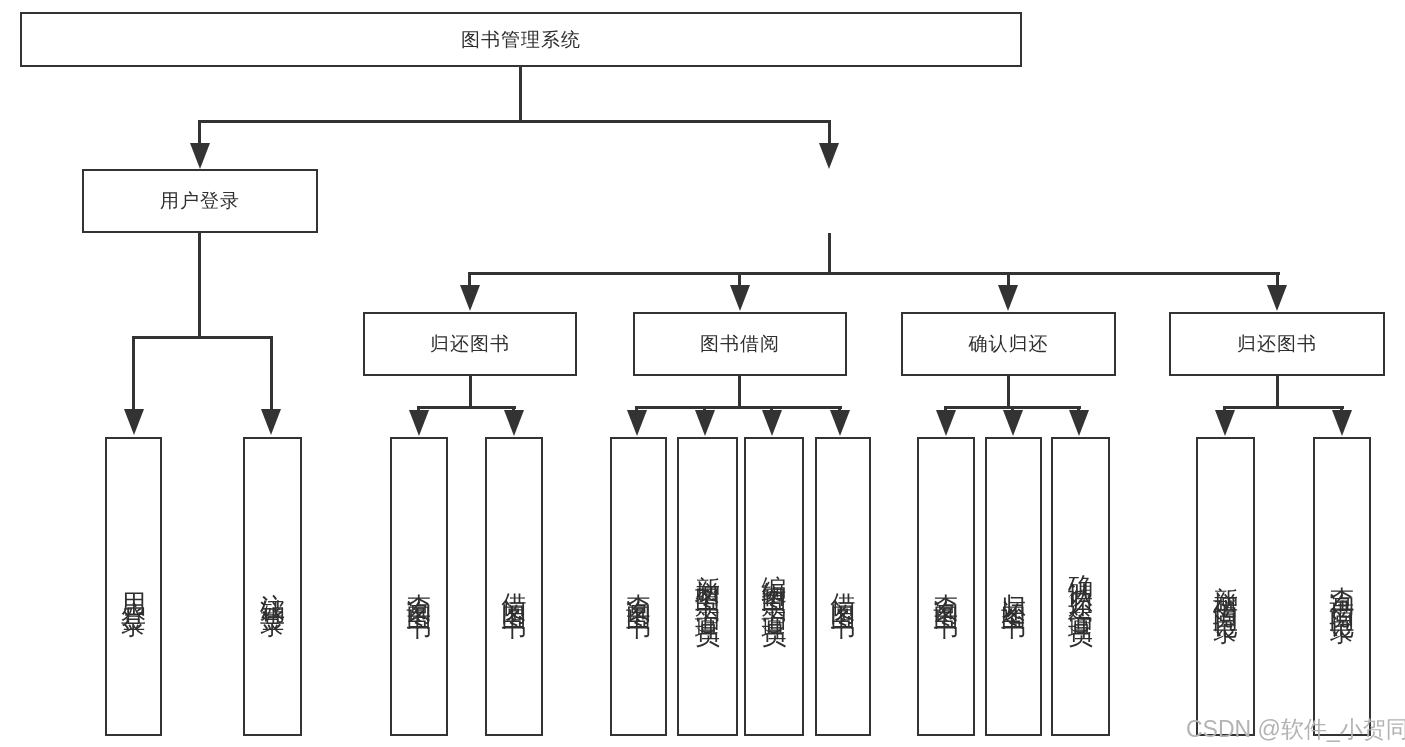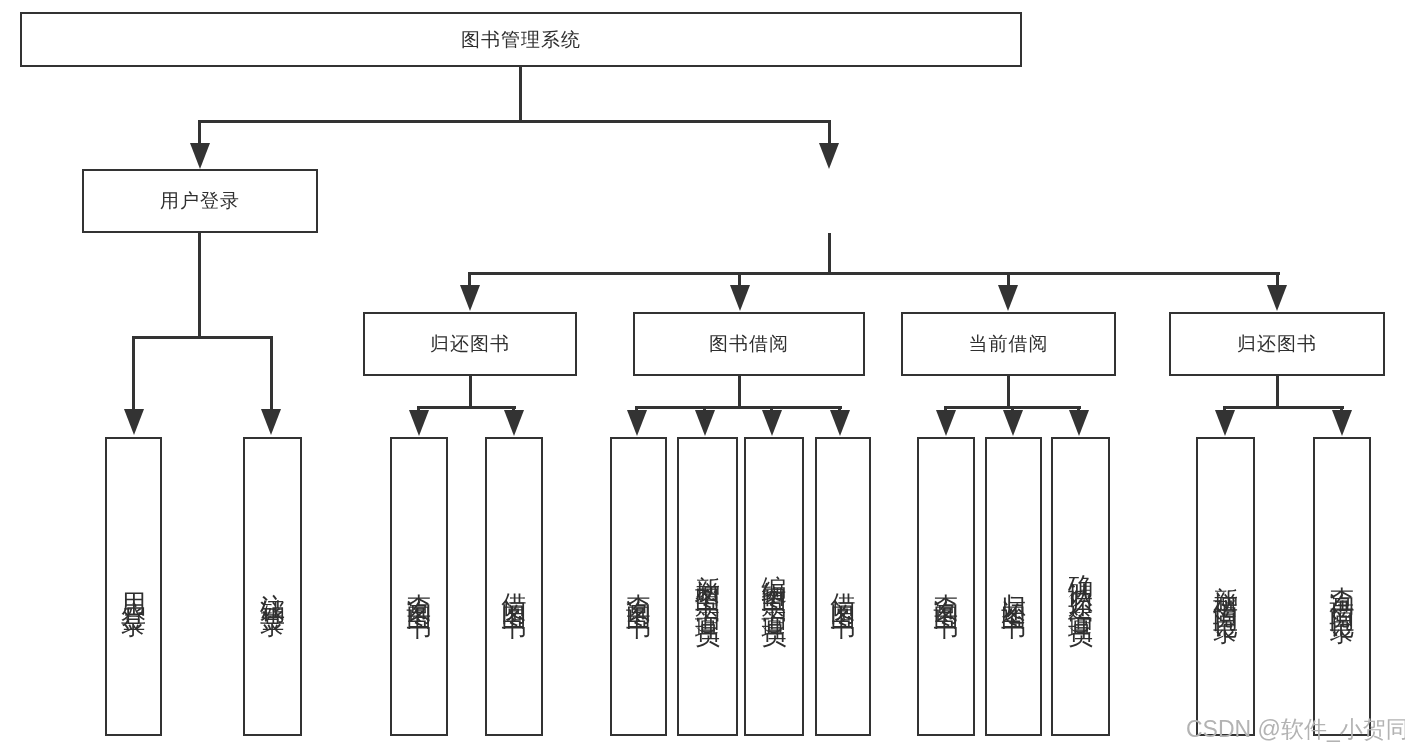--- a/index.html
+++ b/index.html
@@ -84,22 +84,22 @@
   <div class="vline" style="left:468px;top:272px;height:16px"></div>
   <div class="ah" style="left:460px;top:285px"></div>
   <div class="vline" style="left:738px;top:272px;height:16px"></div>
   <div class="ah" style="left:730px;top:285px"></div>
   <div class="vline" style="left:1007px;top:272px;height:16px"></div>
   <div class="ah" style="left:998px;top:285px"></div>
   <div class="vline" style="left:1276px;top:272px;height:16px"></div>
   <div class="ah" style="left:1267px;top:285px"></div>
 
   <div class="box" style="left:363px;top:312px;width:214px;height:64px">归还图书</div>
-  <div class="box" style="left:633px;top:312px;width:232px;height:64px">图书借阅</div>
-  <div class="box" style="left:901px;top:312px;width:215px;height:64px">当前借阅</div>
+  <div class="box" style="left:633px;top:312px;width:214px;height:64px">图书借阅</div>
+  <div class="box" style="left:901px;top:312px;width:215px;height:64px">确认归还</div>
   <div class="box" style="left:1169px;top:312px;width:216px;height:64px">归还图书</div>
 
   <div class="vline" style="left:469px;top:376px;height:33px"></div>
   <div class="hline" style="left:417px;top:406px;width:99px"></div>
   <div class="vline" style="left:417px;top:406px;height:8px"></div>
   <div class="ah" style="left:409px;top:410px"></div>
   <div class="vline" style="left:512px;top:406px;height:8px"></div>
   <div class="ah" style="left:504px;top:410px"></div>
 
   <div class="vline" style="left:738px;top:376px;height:33px"></div>

